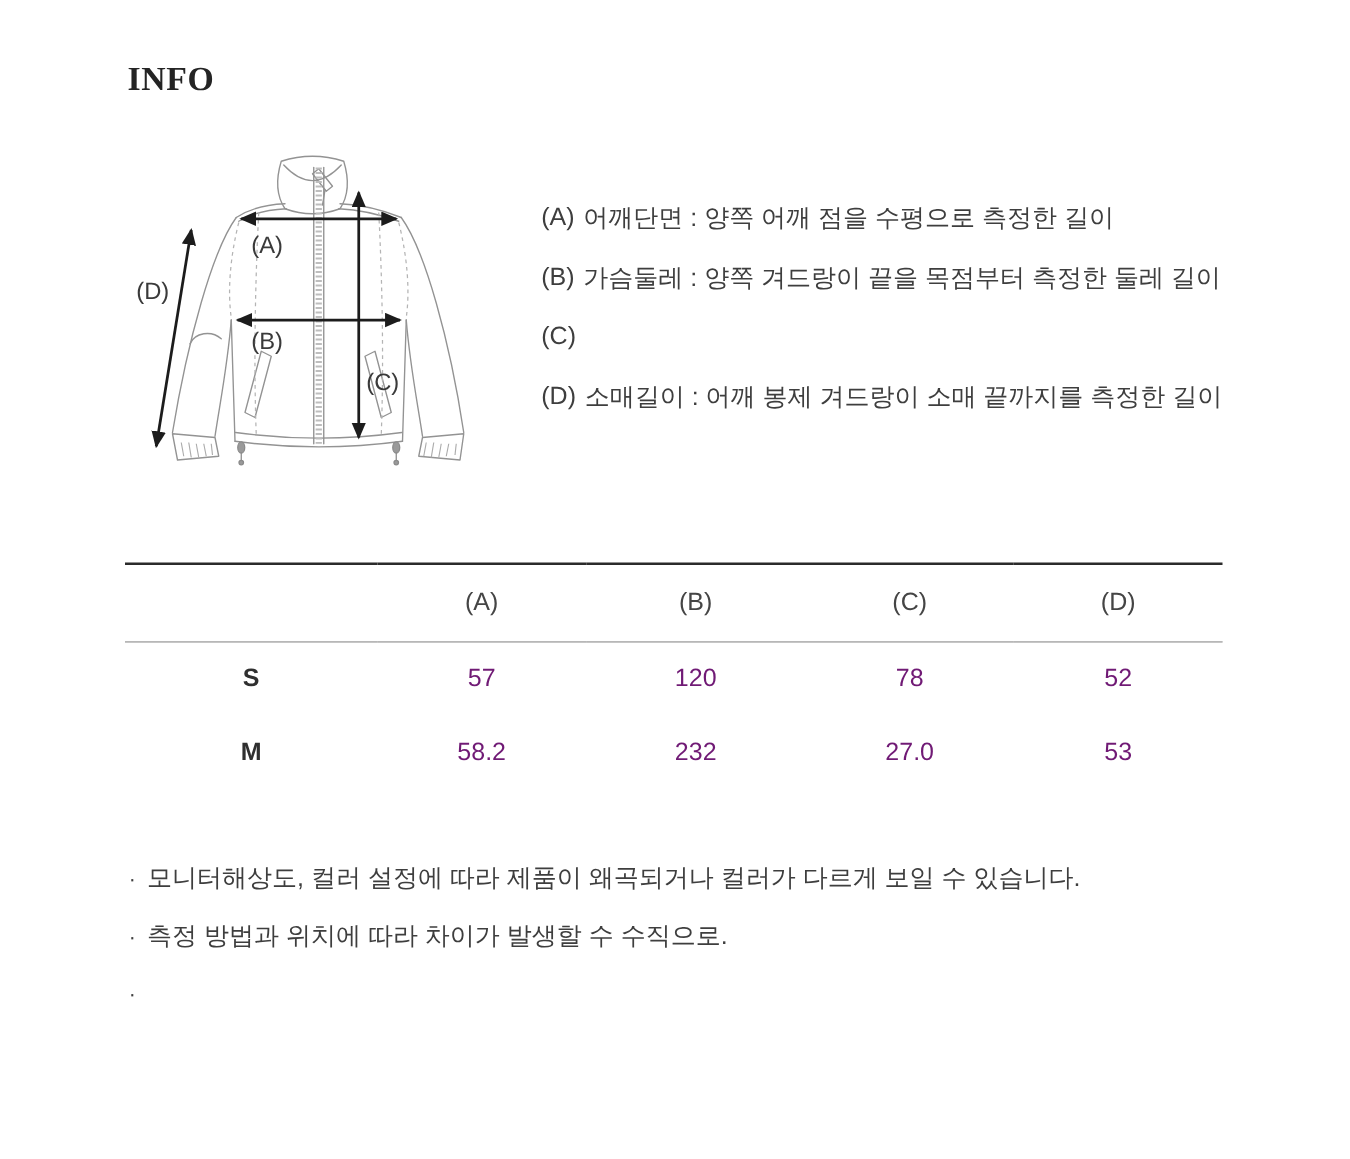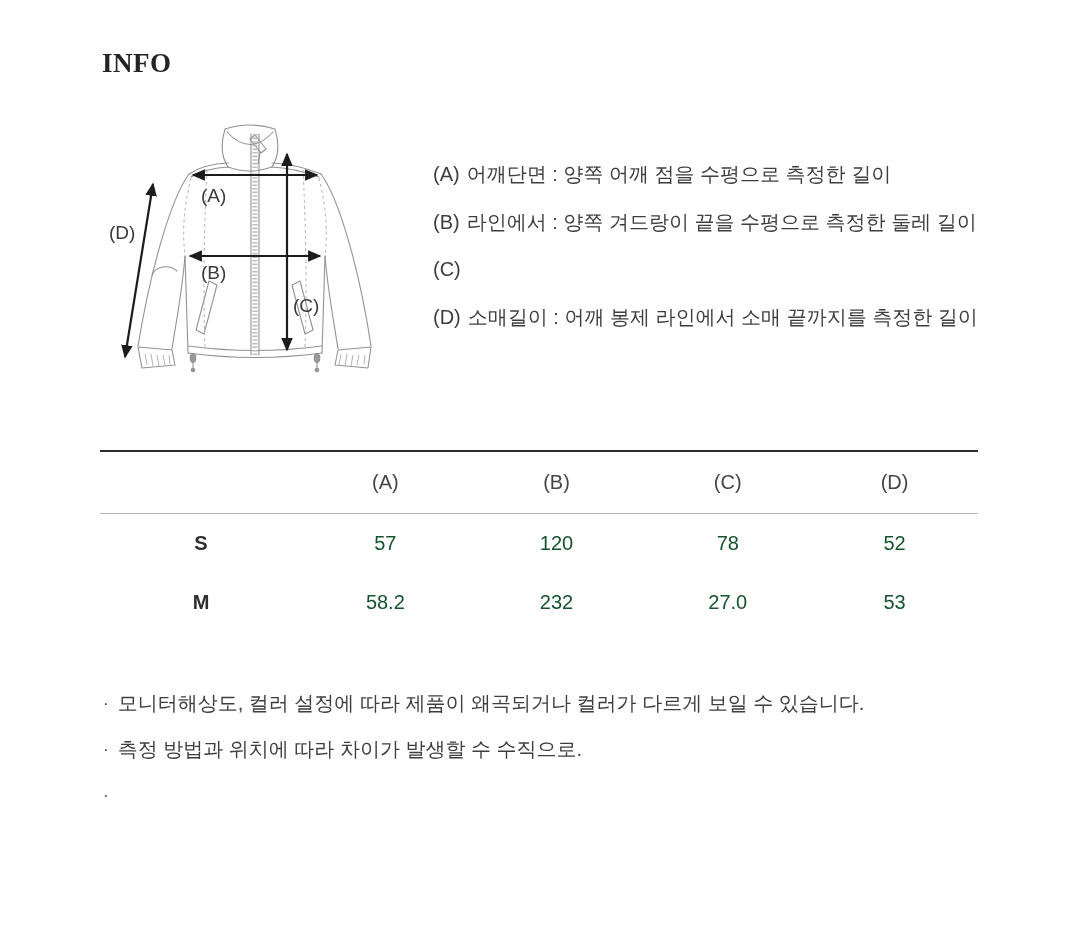--- a/index.html
+++ b/index.html
@@ -31,21 +31,21 @@
   .size-table{
     position:absolute;left:100px;top:450px;width:878px;
     border-collapse:collapse;table-layout:fixed;
     border-top:2px solid #2b2b2b;
   }
   .size-table th{
     height:59px;font-weight:normal;font-size:20px;color:#454545;
     border-bottom:1px solid #b3b3b3;text-align:center;vertical-align:middle;
   }
   .size-table td{
-    height:57px;font-size:20px;color:#14532d;
+    height:57px;font-size:20px;color:#701a75;
     text-align:center;vertical-align:middle;
   }
   .size-table td.size-label{font-weight:bold;color:#2f2f2f;}
   .notes{position:absolute;left:103px;top:690px;}
   .note{
     display:flex;align-items:flex-start;
     font-size:20px;line-height:27px;color:#3e3e3e;
     margin-bottom:19px;white-space:nowrap;
   }
   .bullet{font-size:17px;margin-right:9px;line-height:27px;color:#3e3e3e;}
@@ -145,28 +145,28 @@
     </g>
   </svg>
 
   <div class="measure-list">
     <div class="measure-item">
       <span class="mkey">(A)</span>
       <span>어깨단면 : 양쪽 어깨 점을 수평으로 측정한 길이</span>
     </div>
     <div class="measure-item">
       <span class="mkey">(B)</span>
-      <span>라인에서 : 양쪽 겨드랑이 끝을 수평으로 측정한 둘레 길이</span>
+      <span>가슴둘레 : 양쪽 겨드랑이 끝을 목점부터 측정한 둘레 길이</span>
     </div>
     <div class="measure-item">
       <span class="mkey">(C)</span>
     </div>
     <div class="measure-item">
       <span class="mkey">(D)</span>
-      <span>소매길이 : 어깨 봉제 라인에서 소매 끝까지를 측정한 길이</span>
+      <span>소매길이 : 어깨 봉제 겨드랑이 소매 끝까지를 측정한 길이</span>
     </div>
   </div>
 
   <table class="size-table">
     <colgroup>
       <col style="width:23%">
         <col style="width:19%">
         <col style="width:20%">
         <col style="width:19%">
         <col style="width:19%">

